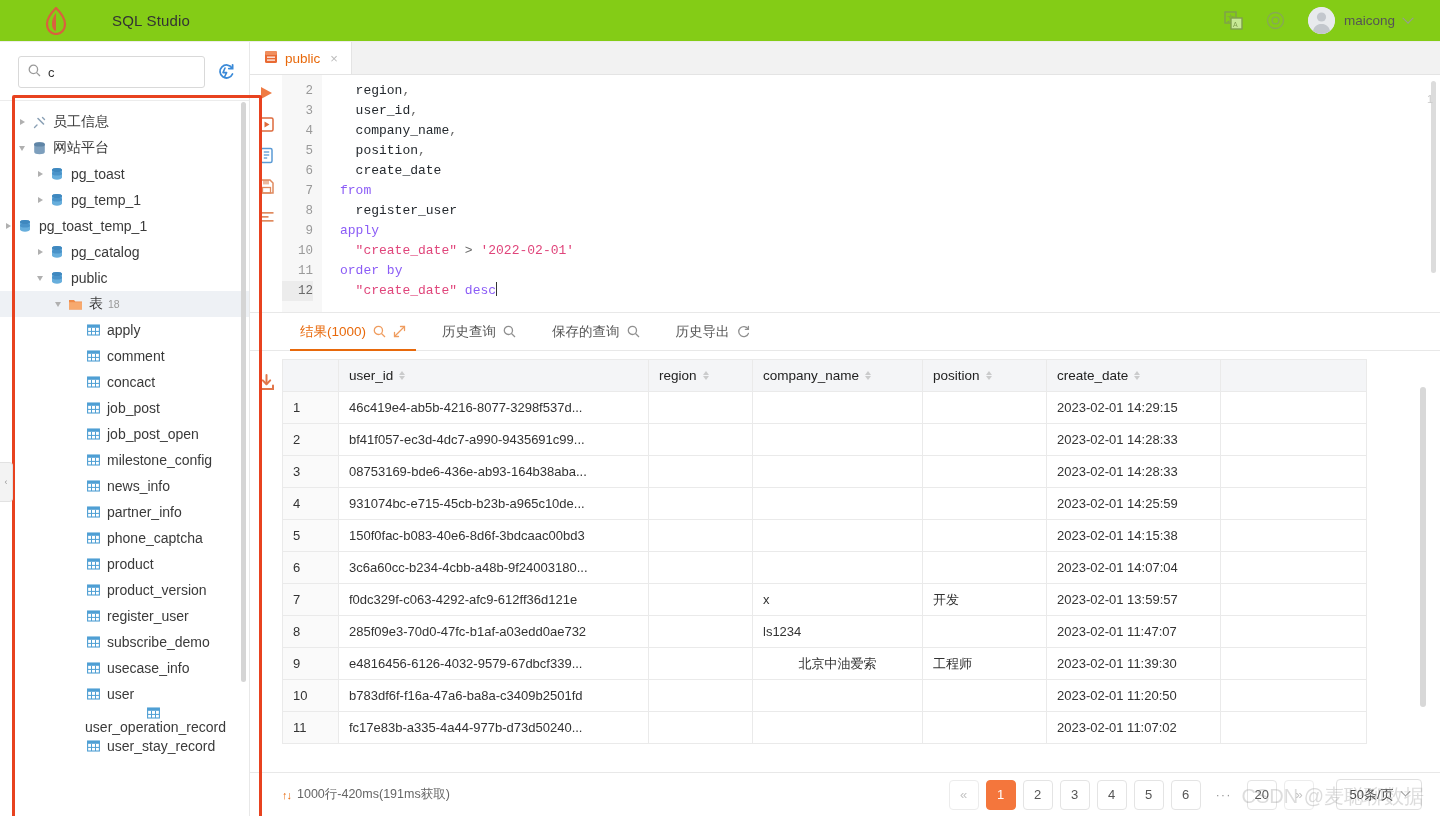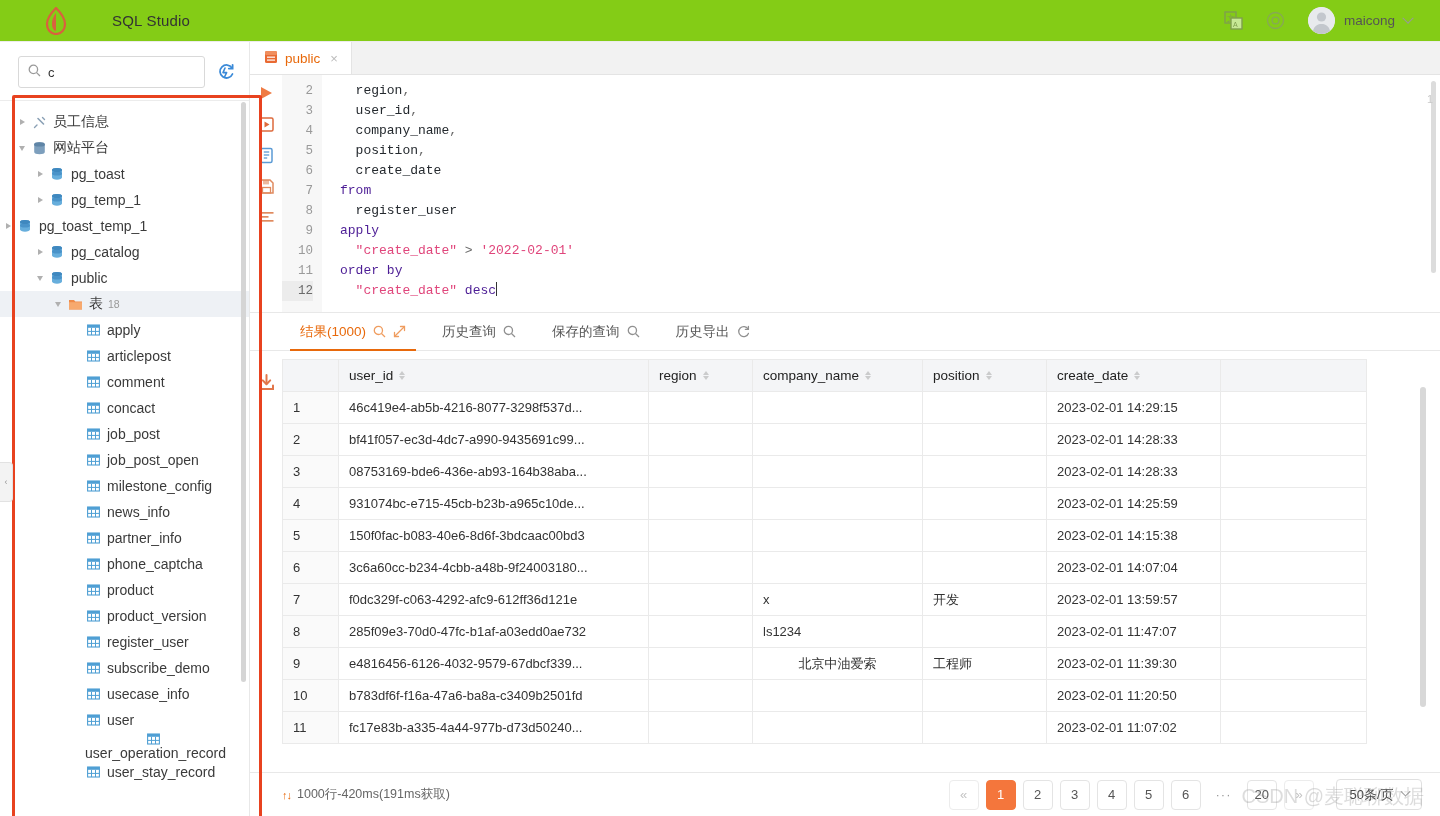--- a/index.html
+++ b/index.html
@@ -109,21 +109,21 @@
   .etool { width: 18px; height: 18px; cursor: pointer; display: flex; align-items: center; justify-content: center; }
   .code-area { flex: 1; display: flex; overflow: hidden; position: relative; font-family: "Liberation Mono", "DejaVu Sans Mono", monospace; }
   .gutter {
     width: 40px; min-width: 40px; background: #f7f7f7; padding-top: 6px;
     text-align: right; padding-right: 9px; user-select: none;
   }
   .gutter div { font-size: 12.5px; line-height: 20px; color: #9a9a9a; }
   .gutter div.cur { background: #ececec; color: #6a6a6a; }
   .code-lines { flex: 1; padding-top: 6px; padding-left: 18px; overflow: hidden; }
   .code-lines div { font-size: 13px; line-height: 20px; white-space: pre; color: #24292e; }
-  .kw { color: #4c1d95; }
+  .kw { color: #8b5cf6; }
   .str { color: #e0457b; }
   .op { color: #6a6a6a; }
   .caret { display: inline-block; width: 1px; height: 14px; background: #333; vertical-align: -2px; }
   .edit-scroll { position: absolute; right: 4px; top: 6px; width: 5px; height: 192px; background: #dcdcdc; border-radius: 3px; }
   .edit-badge { position: absolute; right: 7px; top: 18px; font-size: 11px; color: #c8c8c8; }
 
   
   .result-tabs {
     height: 38px; display: flex; align-items: center; gap: 0;
     border-bottom: 1px solid #e8e8e8; padding-left: 32px;
@@ -364,33 +364,20 @@
           <span class="node-icon">
             <svg width="13" height="12" viewBox="0 0 13 12">
               <rect x="0.6" y="1" width="11.8" height="10" fill="#ffffff" stroke="#4f9fd4" stroke-width="1.1"></rect>
               <rect x="0.6" y="1" width="11.8" height="2.8" fill="#4f9fd4"></rect>
               <line x1="4.5" y1="3.8" x2="4.5" y2="11" stroke="#4f9fd4" stroke-width="1"></line>
               <line x1="8.5" y1="3.8" x2="8.5" y2="11" stroke="#4f9fd4" stroke-width="1"></line>
               <line x1="0.6" y1="7.4" x2="12.4" y2="7.4" stroke="#4f9fd4" stroke-width="1"></line>
             </svg>
           </span>
           <span class="node-label">apply</span>
-        </div>
-        <div class="tree-node" style="padding-left: 68px;">
-          <span class="arrow spacer"></span>
-          <span class="node-icon">
-            <svg width="13" height="12" viewBox="0 0 13 12">
-              <rect x="0.6" y="1" width="11.8" height="10" fill="#ffffff" stroke="#4f9fd4" stroke-width="1.1"></rect>
-              <rect x="0.6" y="1" width="11.8" height="2.8" fill="#4f9fd4"></rect>
-              <line x1="4.5" y1="3.8" x2="4.5" y2="11" stroke="#4f9fd4" stroke-width="1"></line>
-              <line x1="8.5" y1="3.8" x2="8.5" y2="11" stroke="#4f9fd4" stroke-width="1"></line>
-              <line x1="0.6" y1="7.4" x2="12.4" y2="7.4" stroke="#4f9fd4" stroke-width="1"></line>
-            </svg>
-          </span>
-          <span class="node-label">articlepost</span>
         </div>
         <div class="tree-node" style="padding-left: 68px;">
           <span class="arrow spacer"></span>
           <span class="node-icon">
             <svg width="13" height="12" viewBox="0 0 13 12">
               <rect x="0.6" y="1" width="11.8" height="10" fill="#ffffff" stroke="#4f9fd4" stroke-width="1.1"></rect>
               <rect x="0.6" y="1" width="11.8" height="2.8" fill="#4f9fd4"></rect>
               <line x1="4.5" y1="3.8" x2="4.5" y2="11" stroke="#4f9fd4" stroke-width="1"></line>
               <line x1="8.5" y1="3.8" x2="8.5" y2="11" stroke="#4f9fd4" stroke-width="1"></line>
               <line x1="0.6" y1="7.4" x2="12.4" y2="7.4" stroke="#4f9fd4" stroke-width="1"></line>

